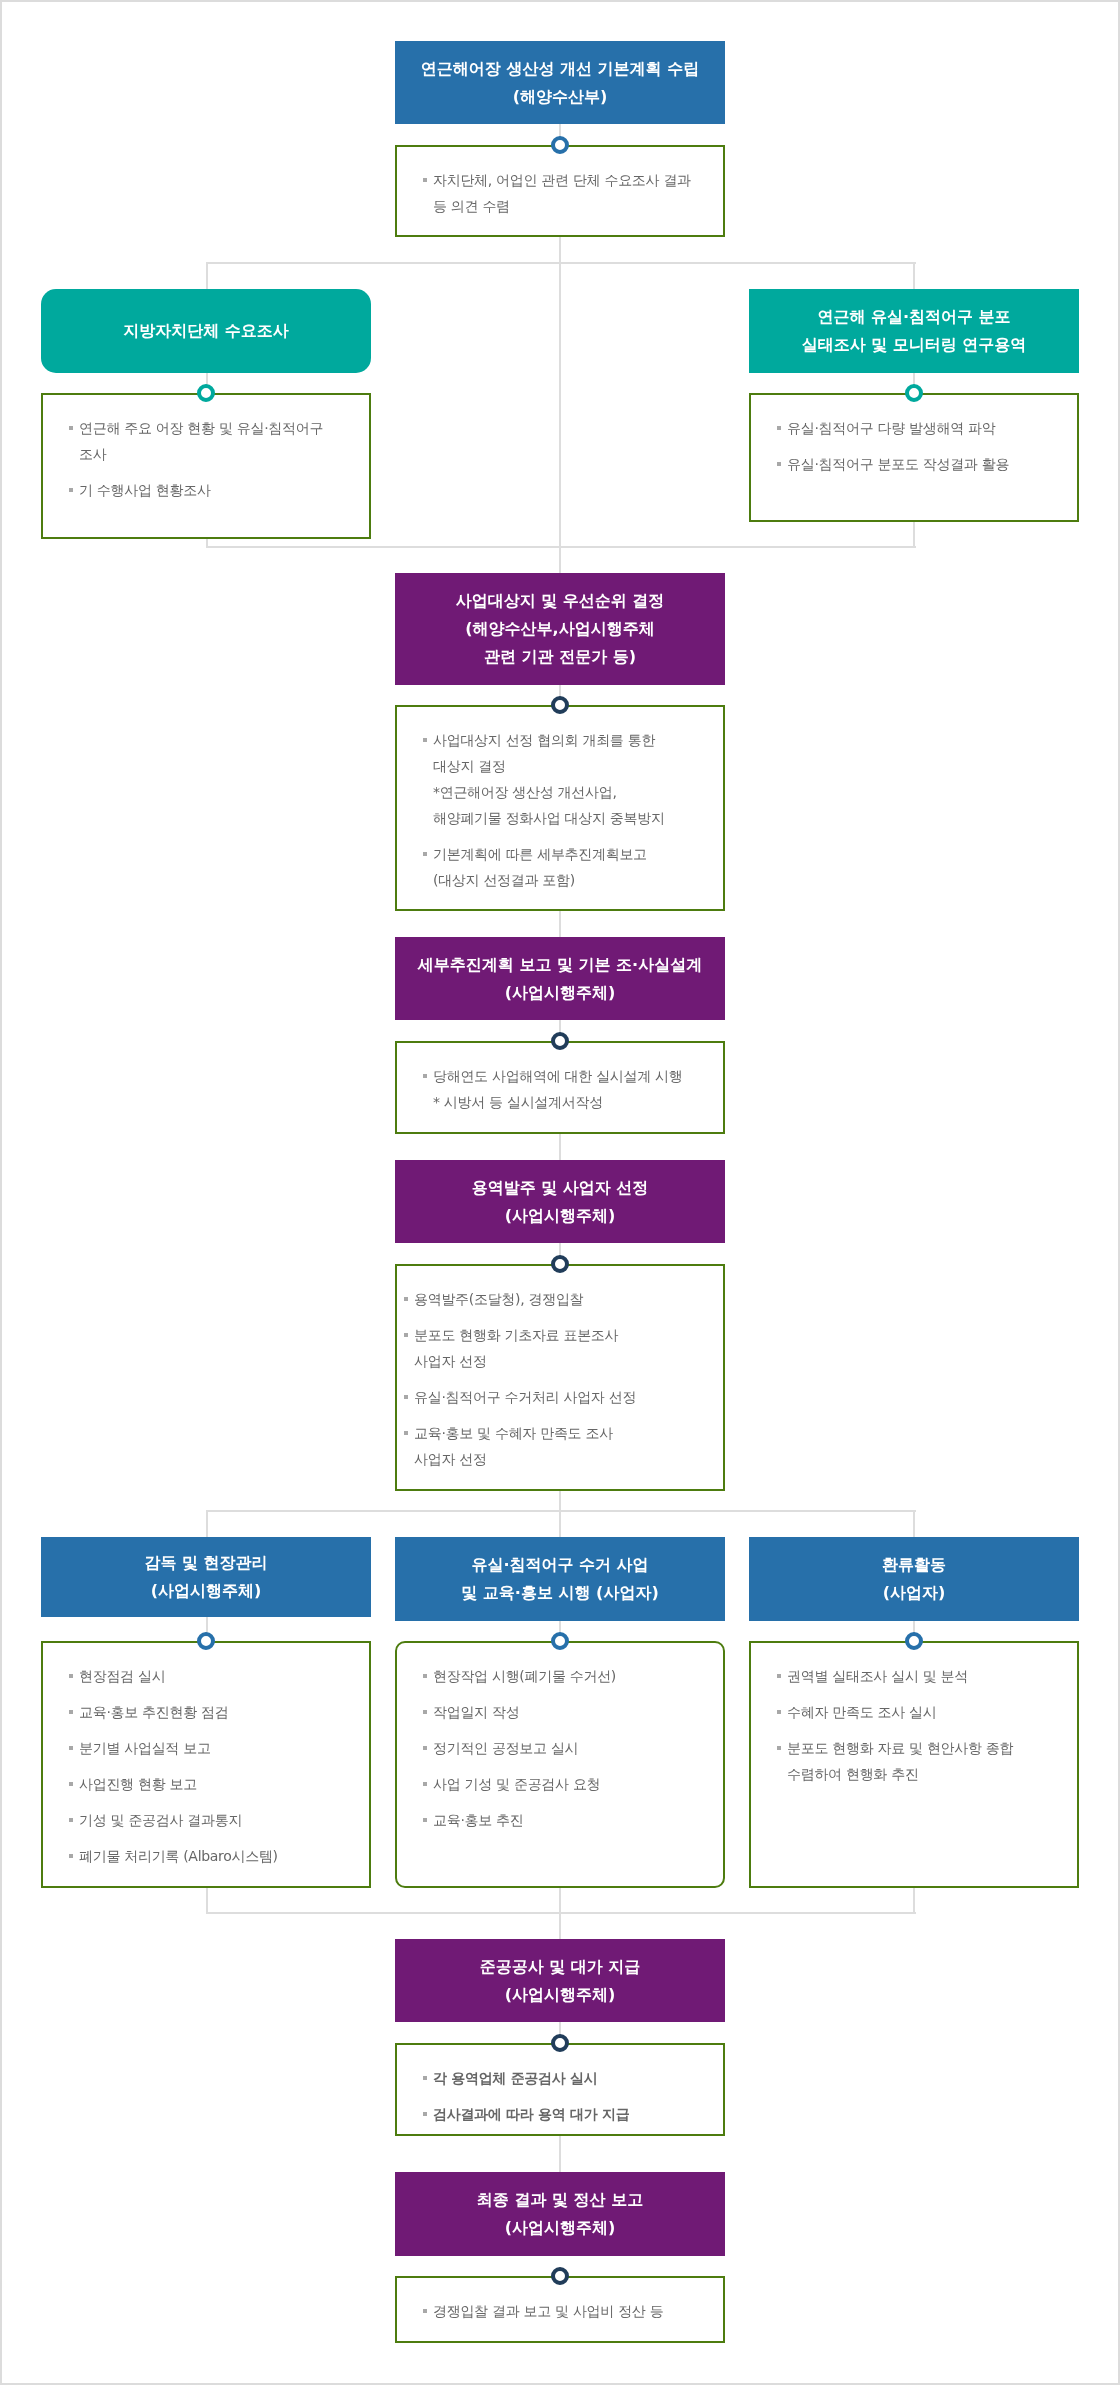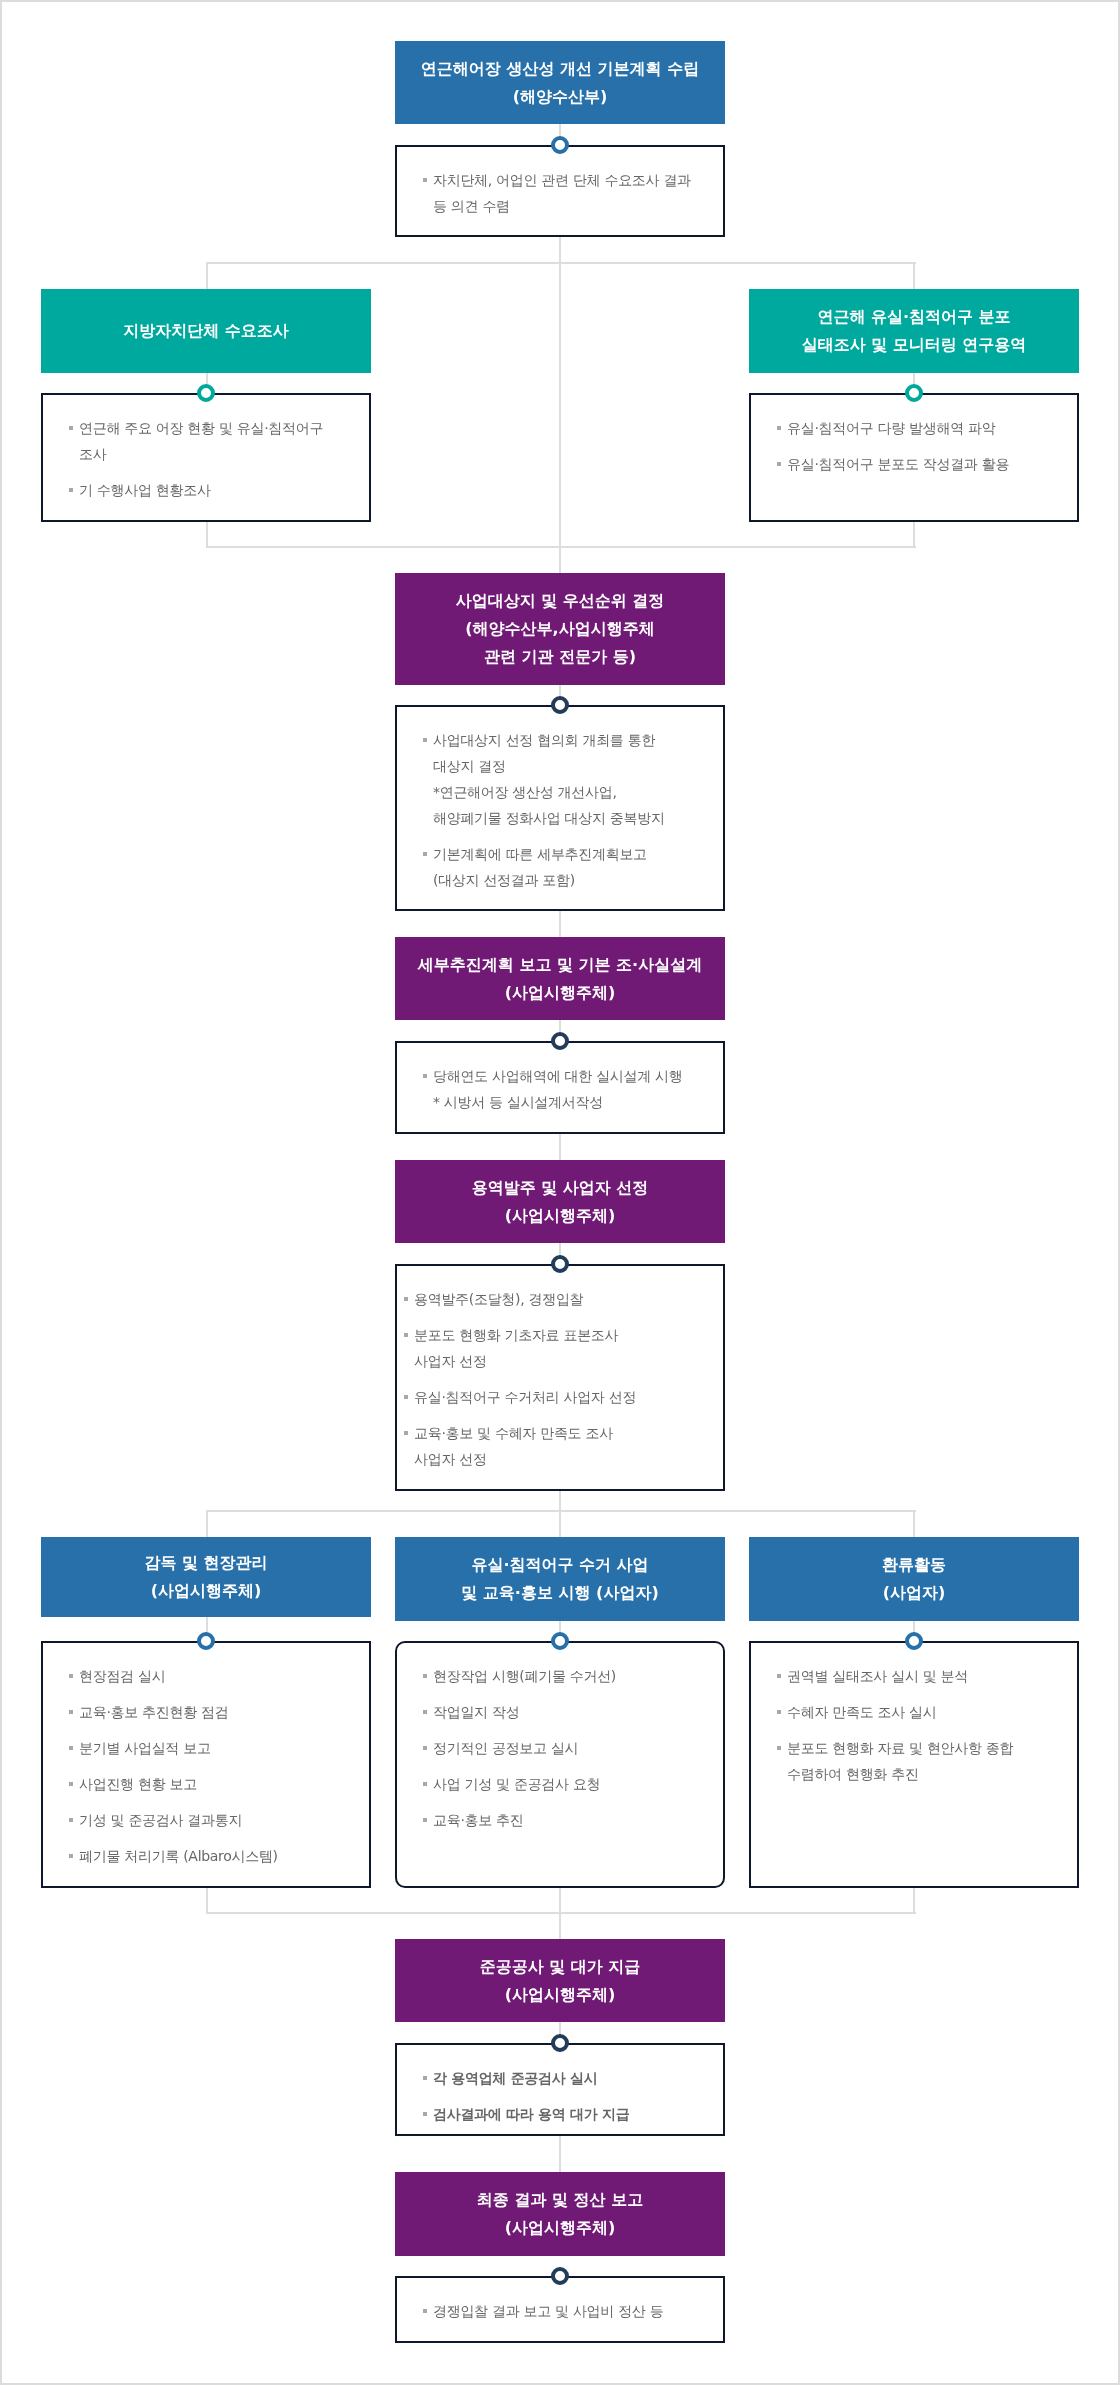--- a/index.html
+++ b/index.html
@@ -9,21 +9,21 @@
            border: 2px solid #dcdcdc; }
   .line { position: absolute; background: #dddddd; }
   .head { position: absolute; width: 330px; color: #ffffff; display: flex;
           align-items: center; justify-content: center; text-align: center;
           font-size: 16px; font-weight: bold; line-height: 28px; white-space: pre-line;
           box-sizing: border-box; padding: 0 10px; }
   .head.blue { background: #2770aa; }
   .head.teal { background: #00a99d; }
   .head.navy { background: #701a75; }
   .content { position: absolute; width: 330px; background: #ffffff;
-             border: 2px solid #0f172a; box-sizing: border-box; padding: 20px 20px 0 26px; }
+             border: 2px solid #4d7c0f; box-sizing: border-box; padding: 20px 20px 0 26px; }
   .dot { position: absolute; width: 10px; height: 10px; border-radius: 50%;
          background: #ffffff; border: 4px solid #2770aa; top: -11px; left: 50%; margin-left: -9px; }
   .dot.teal { border-color: #00a99d; }
   .dot.navy { border-color: #213d5a; }
   ul { list-style: none; margin: 0; padding: 0; }
   li { position: relative; padding-left: 10px; font-size: 14px; color: #666666;
        line-height: 26px; margin-bottom: 10px; white-space: pre-line; letter-spacing: -0.3px; }
   li::before { content: ""; position: absolute; left: 0; top: 11px; width: 4px; height: 4px;
                background: #a8a8a8; }
 </style>
@@ -45,22 +45,22 @@
 <div class="head blue" style="left:395px; top:41px; height:83px;">연근해어장 생산성 개선 기본계획 수립
 (해양수산부)</div>
 <div class="content" style="left:395px; top:145px; height:92px;">
   <span class="dot"></span>
   <ul>
     <li>자치단체, 어업인 관련 단체 수요조사 결과
 등 의견 수렴</li>
   </ul>
 </div>
 
-<div class="head teal" style="left:41px; top:289px; height:84px;">지방자치단체 수요조사</div>
-<div class="content" style="left:41px; top:393px; height:129px;">
+<div class="head teal" style="left:41px; top:289px; height:84px;border-radius:15px;">지방자치단체 수요조사</div>
+<div class="content" style="left:41px; top:393px; height:146px;">
   <span class="dot teal"></span>
   <ul>
     <li>연근해 주요 어장 현황 및 유실·침적어구
 조사</li>
     <li>기 수행사업 현황조사</li>
   </ul>
 </div>
 
 <div class="head teal" style="left:749px; top:289px; height:84px;">연근해 유실·침적어구 분포
 실태조사 및 모니터링 연구용역</div>

